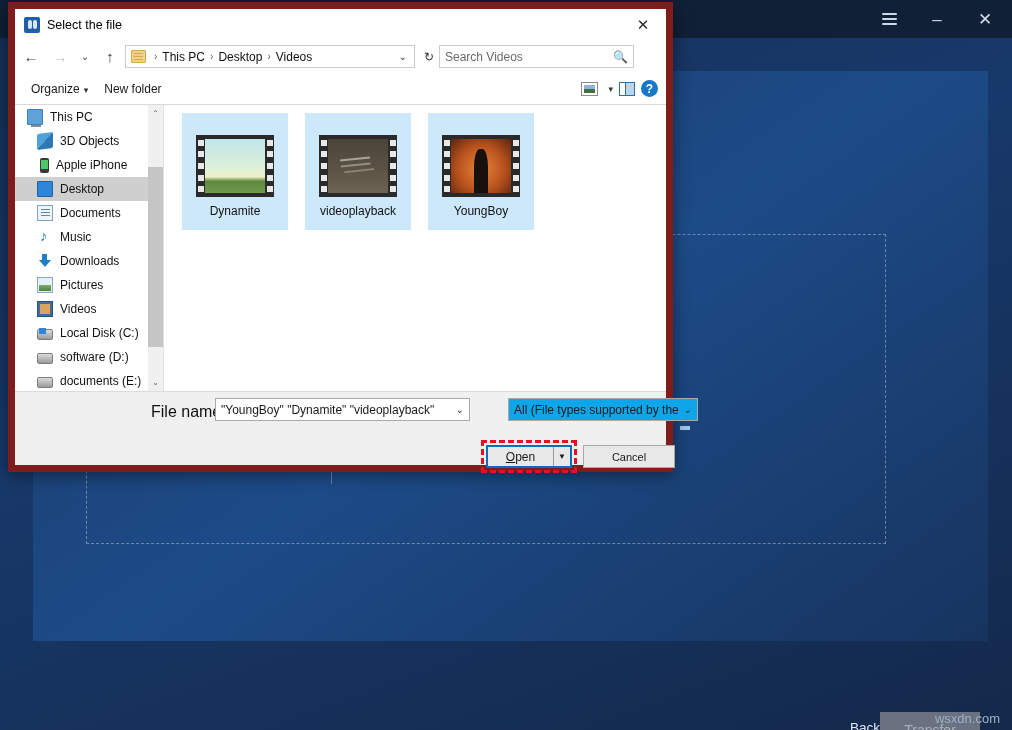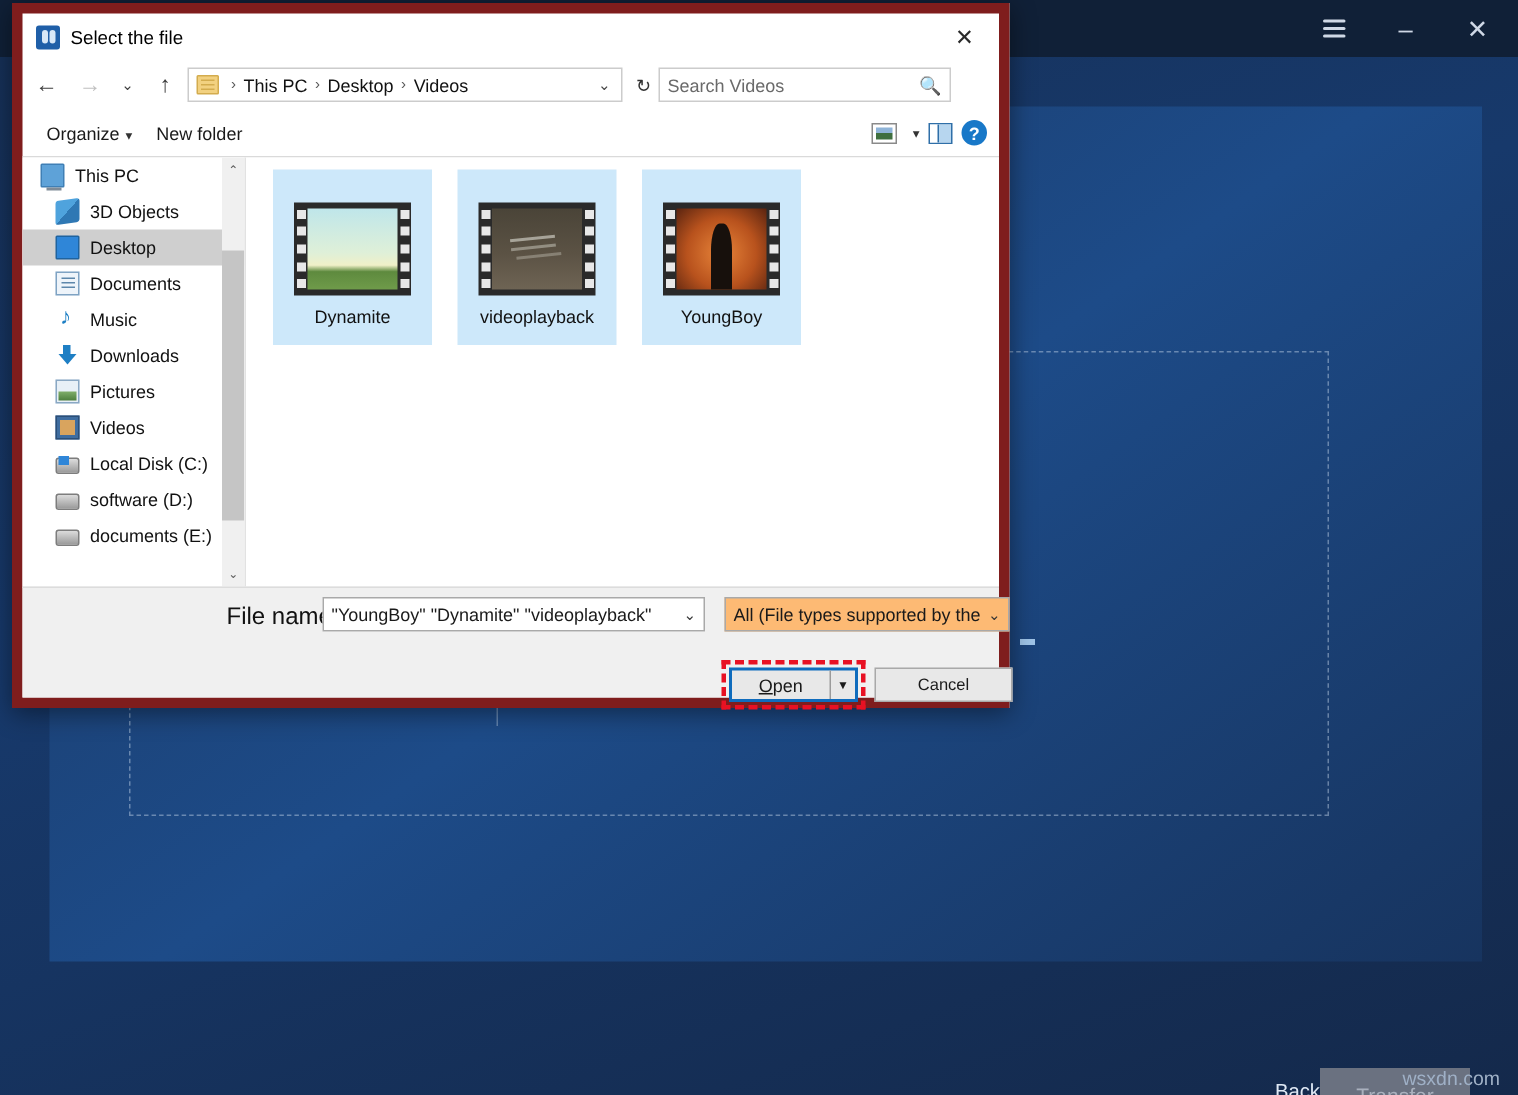--- a/index.html
+++ b/index.html
@@ -296,22 +296,22 @@
     position: absolute; left: 136px; top: 11px; font-size: 16px; color: #111;
   }
   #fname-input {
     position: absolute; left: 200px; top: 6px; width: 255px; height: 23px;
     background: #fff; border: 1px solid #a9a9a9;
     display: flex; align-items: center; padding: 0 5px; font-size: 12px;
   }
   #fname-value { flex: 1; white-space: nowrap; overflow: hidden; }
   .combo-caret { font-size: 10px; color: #333; margin-left: 4px; }
   #filetype-combo {
-    position: absolute; left: 468px; top: 6px; width: 190px; height: 23px;
-    background: #fdba74; border: 1px solid #a9a9a9;
+    position: absolute; left: 493px; top: 6px; width: 190px; height: 23px;
+    background: #0ea5e9; border: 1px solid #a9a9a9;
     display: flex; align-items: center; padding: 0 5px; font-size: 12px;
   }
   #filetype-value { flex: 1; white-space: nowrap; overflow: hidden; }
   #open-highlight {
     position: absolute; left: 466px; top: 431px;
     width: 96px; height: 33px;
     border: 3px dashed #e81123;
   }
   #open-button {
     position: absolute; left: 471px; top: 436px;
@@ -426,20 +426,24 @@
 
   <div id="dlg-sidebar">
     <div class="side-item root">
       <span class="side-ico ico-pc"></span>
       <span>This PC</span>
     </div>
     <div class="side-item">
       <span class="side-ico ico-3d"></span>
       <span>3D Objects</span>
     </div>
+    <div class="side-item">
+      <span class="side-ico ico-phone"></span>
+      <span>Apple iPhone</span>
+    </div>
     <div class="side-item selected">
       <span class="side-ico ico-desktop"></span>
       <span>Desktop</span>
     </div>
     <div class="side-item">
       <span class="side-ico ico-doc"></span>
       <span>Documents</span>
     </div>
     <div class="side-item">
       <span class="side-ico ico-music"></span>

